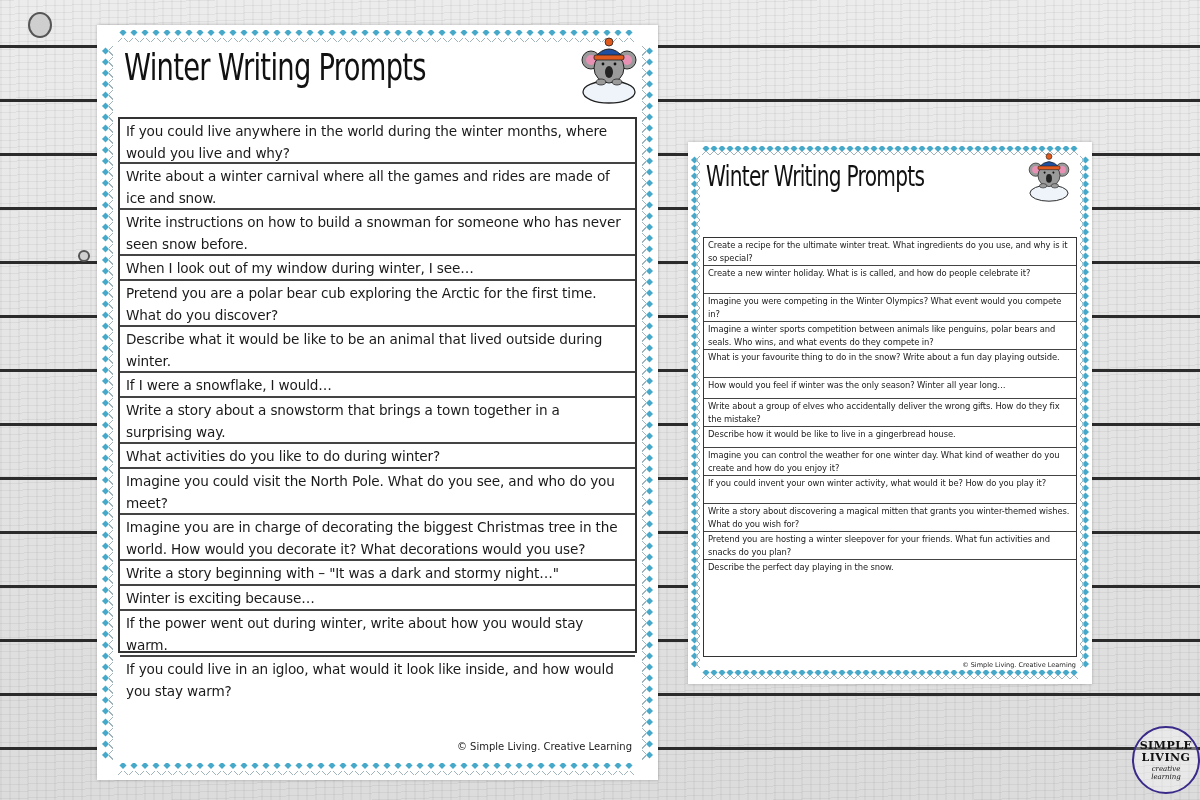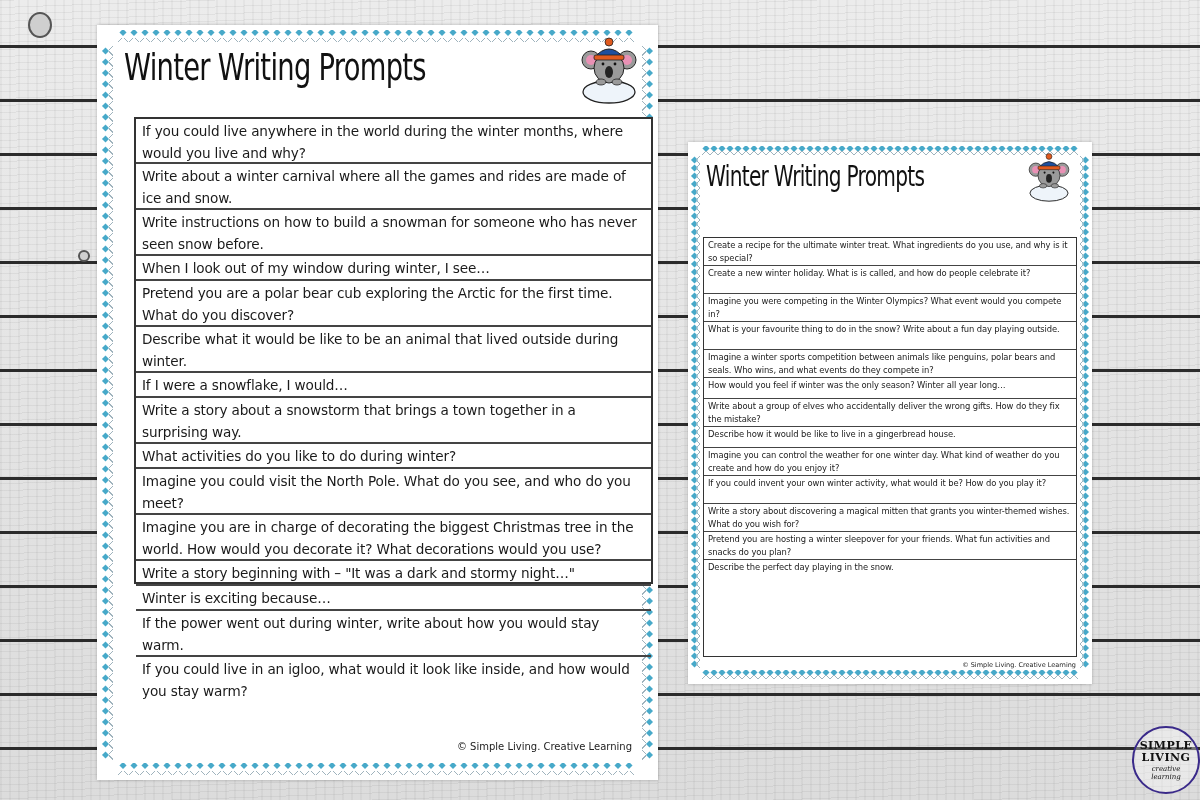--- a/index.html
+++ b/index.html
@@ -345,21 +345,21 @@
     <path d="M15 22 Q30 4 45 22 Z" fill="#1f4f9e" stroke="#222" stroke-width="1"></path>
     <rect x="15" y="19" width="30" height="5" rx="2" fill="#e05a1e" stroke="#222" stroke-width="0.8"></rect>
     <circle cx="30" cy="6" r="4" fill="#e05a1e" stroke="#222" stroke-width="0.8"></circle>
     <ellipse cx="30" cy="36" rx="4" ry="6" fill="#222"></ellipse>
     <circle cx="24" cy="28" r="1.4" fill="#111"></circle>
     <circle cx="36" cy="28" r="1.4" fill="#111"></circle>
     <ellipse cx="22" cy="46" rx="5" ry="3" fill="#9a9a9a" stroke="#222" stroke-width="0.8"></ellipse>
     <ellipse cx="38" cy="46" rx="5" ry="3" fill="#9a9a9a" stroke="#222" stroke-width="0.8"></ellipse>
   </svg>
 
-  <div class="prompt-table" style="left:21px;top:92px;width:519px;height:467px;margin-left:16px;" id="ltable">
+  <div class="prompt-table" style="left:21px;top:92px;width:519px;height:536px;" id="ltable">
       <div class="prompt-row" style="height: 45px;">
         <span>If you could live anywhere in the world during the winter months, where would you live and why?</span>
       </div>
       <div class="prompt-row" style="height: 46px;">
         <span>Write about a winter carnival where all the games and rides are made of ice and snow.</span>
       </div>
       <div class="prompt-row" style="height: 46px;">
         <span>Write instructions on how to build a snowman for someone who has never seen snow before.</span>
       </div>
       <div class="prompt-row" style="height: 31px;">
@@ -658,24 +658,24 @@
       <div class="prompt-row" style="height: 28px;">
         <span>Create a recipe for the ultimate winter treat. What ingredients do you use, and why is it so special?</span>
       </div>
       <div class="prompt-row" style="height: 28px;">
         <span>Create a new winter holiday. What is is called, and how do people celebrate it?</span>
       </div>
       <div class="prompt-row" style="height: 28px;">
         <span>Imagine you were competing in the Winter Olympics? What event would you compete in?</span>
       </div>
       <div class="prompt-row" style="height: 28px;">
+        <span>Imagine a winter sports competition between animals like penguins, polar bears and seals. Who wins, and what events do they compete in?</span>
+      </div>
+      <div class="prompt-row" style="height: 28px;">
         <span>What is your favourite thing to do in the snow? Write about a fun day playing outside.</span>
-      </div>
-      <div class="prompt-row" style="height: 28px;">
-        <span>Imagine a winter sports competition between animals like penguins, polar bears and seals. Who wins, and what events do they compete in?</span>
       </div>
       <div class="prompt-row" style="height: 21px;">
         <span>How would you feel if winter was the only season? Winter all year long…</span>
       </div>
       <div class="prompt-row" style="height: 28px;">
         <span>Write about a group of elves who accidentally deliver the wrong gifts. How do they fix the mistake?</span>
       </div>
       <div class="prompt-row" style="height: 21px;">
         <span>Describe how it would be like to live in a gingerbread house.</span>
       </div>

